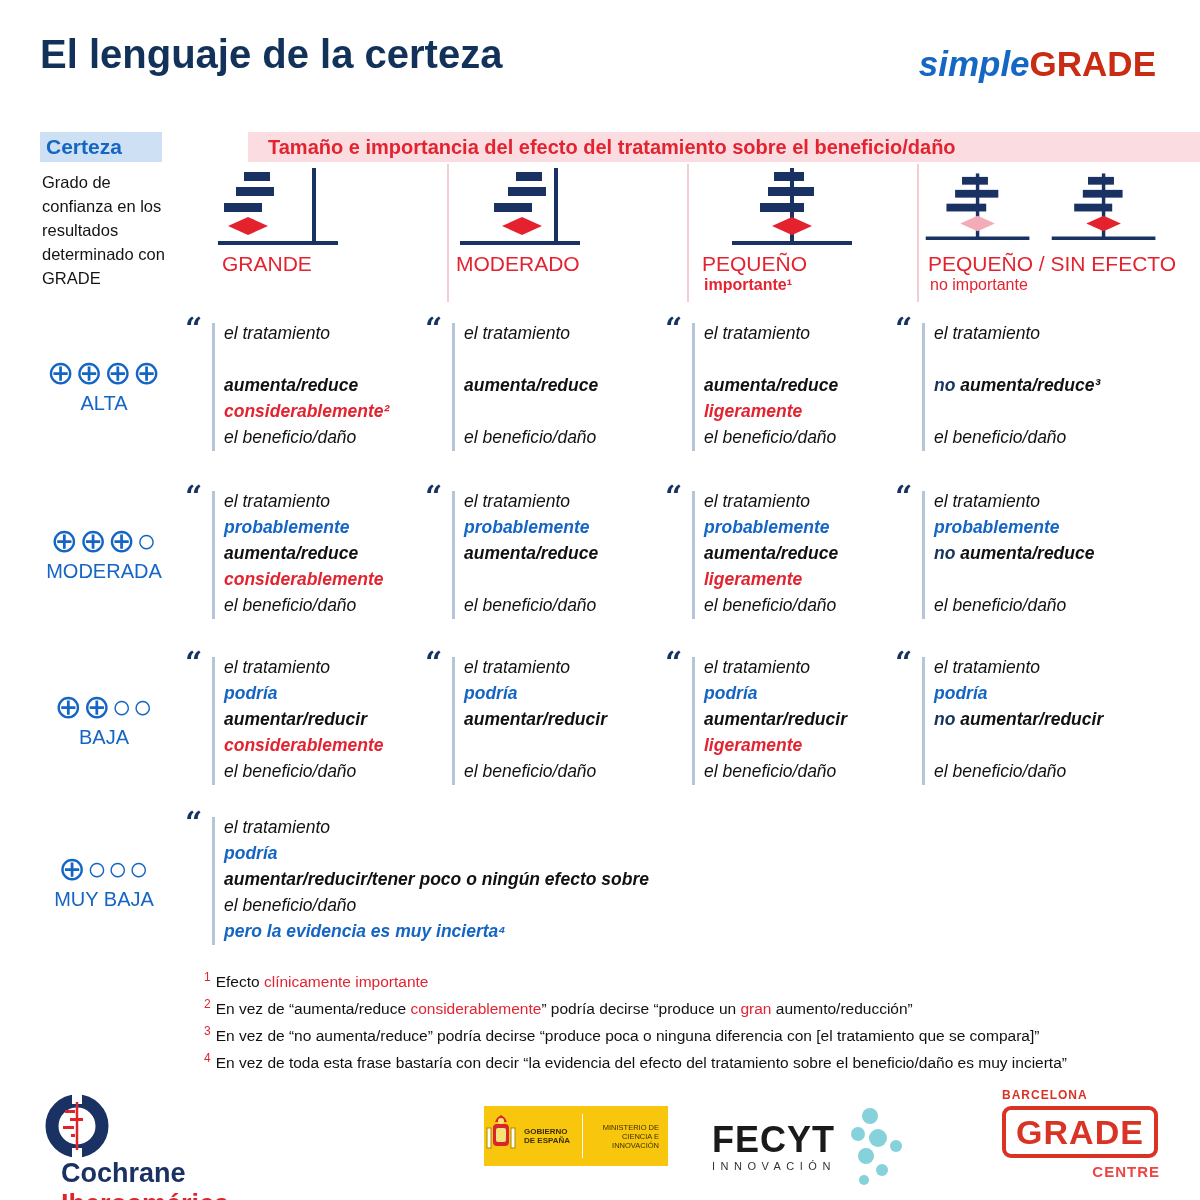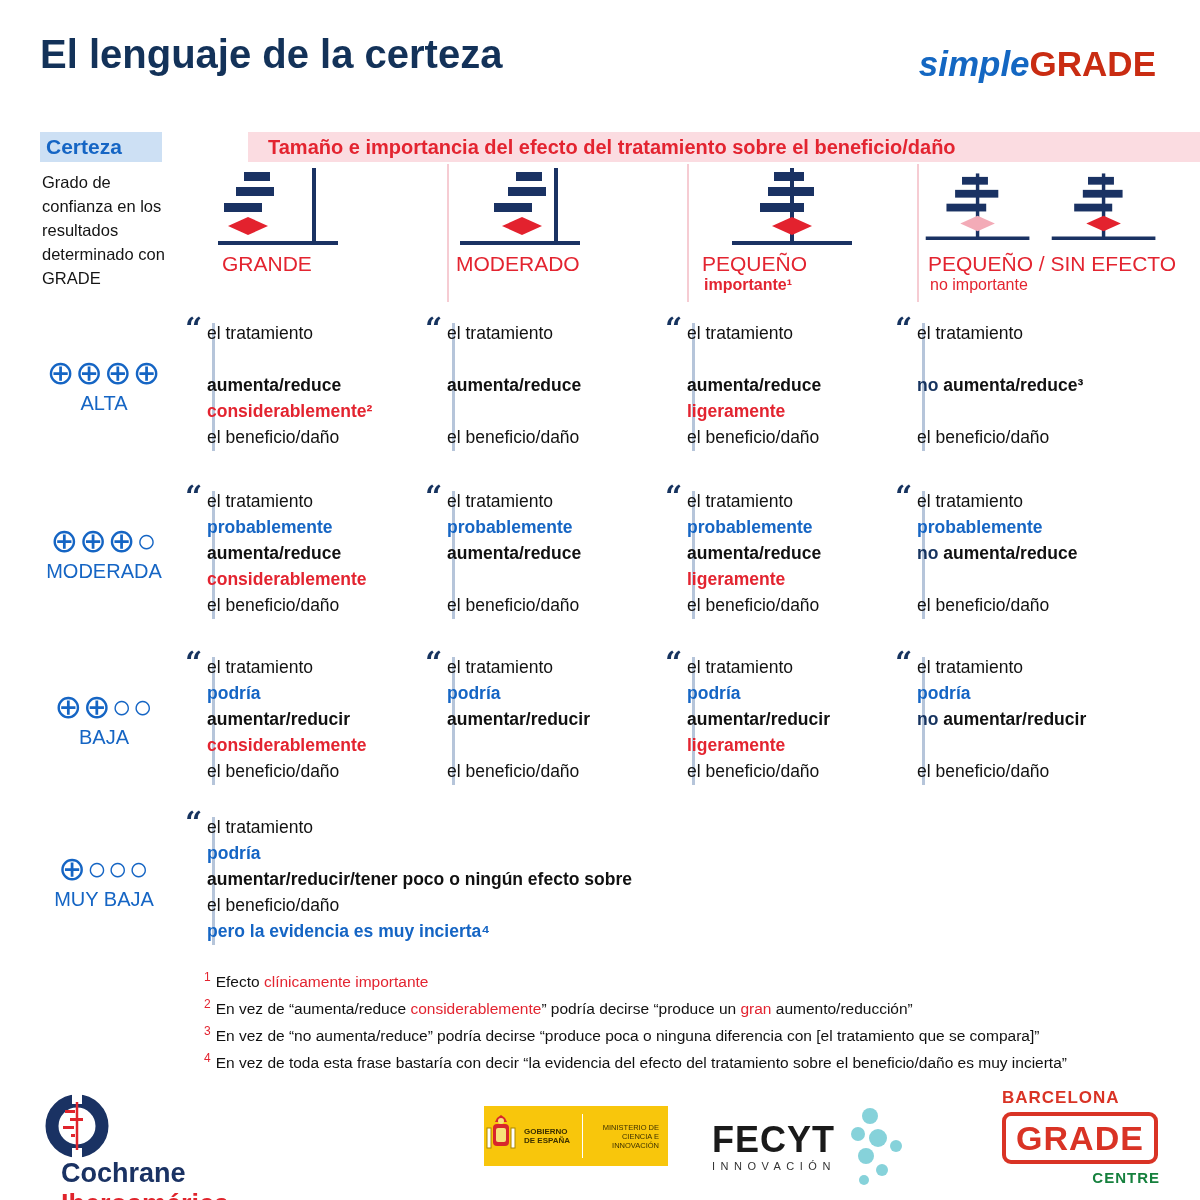--- a/index.html
+++ b/index.html
@@ -33,21 +33,21 @@
 
   
   .row-label{position:absolute;left:34px;width:140px;text-align:center;color:#1565c4;}
   .row-label .symbols{font-size:33px;letter-spacing:1px;line-height:34px;white-space:nowrap;}
   .row-label .name{font-size:20px;line-height:26px;font-weight:500;}
 
   .cell{position:absolute;width:232px;height:140px;}
   .cell .quote{position:absolute;left:0;top:-6px;font-family:"DejaVu Serif",serif;font-weight:700;
                font-size:30px;color:#16335f;line-height:30px;}
   .cell .vline{position:absolute;left:27px;top:3px;width:2.5px;height:128px;background:#b6c5da;}
-  .cell .lines{position:absolute;left:22px;top:0;width:560px;}
+  .cell .lines{position:absolute;left:39px;top:0;width:560px;font-style:italic;}
   .cell-line{height:26px;font-size:17.5px;line-height:26px;white-space:nowrap;}
   .t-n{color:#111111;font-weight:400;}
   .t-b{color:#111111;font-weight:700;}
   .t-r{color:#e32430;font-weight:700;}
   .t-u{color:#1565c4;font-weight:700;}
   .t-nb{color:#16335f;font-weight:700;}
   .t-rn{color:#e32430;font-weight:400;}
 
   
   .footnotes{position:absolute;left:204px;top:966px;}
@@ -64,25 +64,25 @@
             display:flex;align-items:center;box-sizing:border-box;}
   .gob-txt{font-size:8px;font-weight:700;color:#3c3000;line-height:9px;padding:0 6px;}
   .gob-sep{width:1px;height:44px;background:#fff;}
   .min-txt{font-size:7.5px;font-weight:400;color:#3c3000;line-height:9px;padding:0 6px;text-align:right;}
 
   .fecyt{position:absolute;left:712px;top:1108px;display:flex;align-items:center;}
   .fecyt-name{font-size:36px;font-weight:800;color:#1a1a1a;letter-spacing:1px;line-height:36px;}
   .fecyt-sub{font-size:11px;color:#333;letter-spacing:5.5px;margin-top:2px;}
 
   .bcn{position:absolute;left:1002px;top:1088px;width:158px;}
-  .bcn-top{color:#d93325;font-weight:700;font-size:17px;letter-spacing:1px;}
+  .bcn-top{color:#d93325;font-weight:700;font-size:12px;letter-spacing:1px;}
   .bcn-box{margin-top:4px;border:4px solid #d93325;border-radius:9px;width:148px;height:44px;
            display:flex;align-items:center;justify-content:center;}
   .bcn-grade{color:#d93325;font-weight:800;font-size:34px;letter-spacing:1px;}
-  .bcn-bottom{color:#15803d;font-weight:700;font-size:15px;letter-spacing:1px;text-align:right;margin-top:5px;}
+  .bcn-bottom{color:#ef4444;font-weight:700;font-size:15px;letter-spacing:1px;text-align:right;margin-top:5px;}
 </style>
 </head>
 <body>
 
 <div id="page">
 
   <div class="page-title">El lenguaje de la certeza</div>
   <div class="brand">
     <span class="simple">simple</span><span class="grade">GRADE</span>
   </div>

